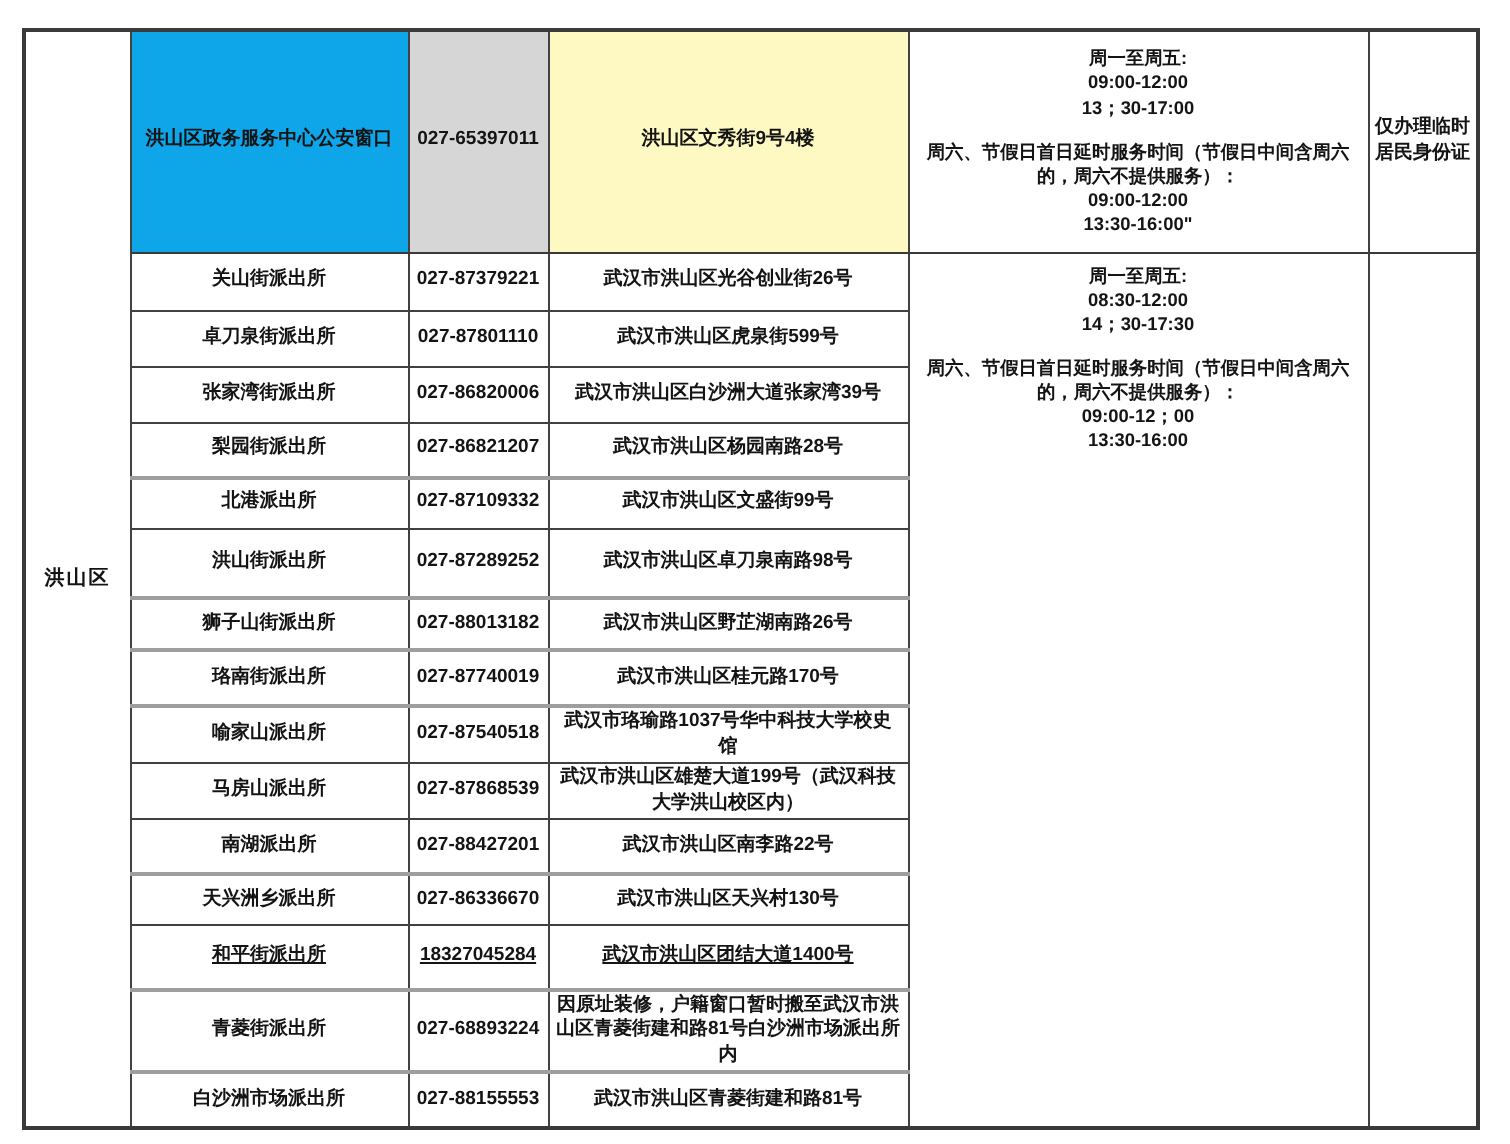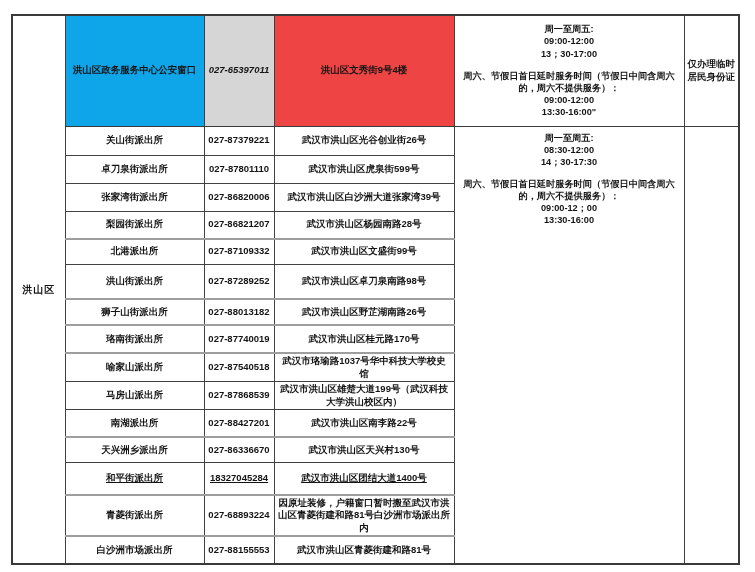--- a/index.html
+++ b/index.html
@@ -37,22 +37,22 @@
         <col style="width:139px">
         <col style="width:70px">
       <col style="width:180px">
         <col style="width:230px">
         <col style="width:55px">
     </colgroup>
     <tbody id="tb">
       <tr class="row-main" style="height:111px">
         <td class="c-district" rowspan="16">洪山区</td>
         <td class="c-name hl" style="background: #0ea5e9;">洪山区政务服务中心公安窗口</td>
-        <td class="c-phone hl" style="background: rgb(214, 214, 214); font-style: italic;">027-65397011</td>
-        <td class="c-address hl" style="background: #ef4444;">洪山区文秀街9号4楼</td>
+        <td class="c-phone hl" style="background: rgb(214, 214, 214);">027-65397011</td>
+        <td class="c-address hl" style="background: #fef9c3;">洪山区文秀街9号4楼</td>
         <td class="c-hours">
           <div class="hours" id="hours-main">
               <div class="hline">周一至周五:</div>
               <div class="hline">09:00-12:00</div>
               <div class="hline">13；30-17:00</div>
               <div class="gap"></div>
               <div class="hline">周六、节假日首日延时服务时间（节假日中间含周六的，周六不提供服务）：</div>
               <div class="hline">09:00-12:00</div>
               <div class="hline">13:30-16:00"</div>
             </div>

